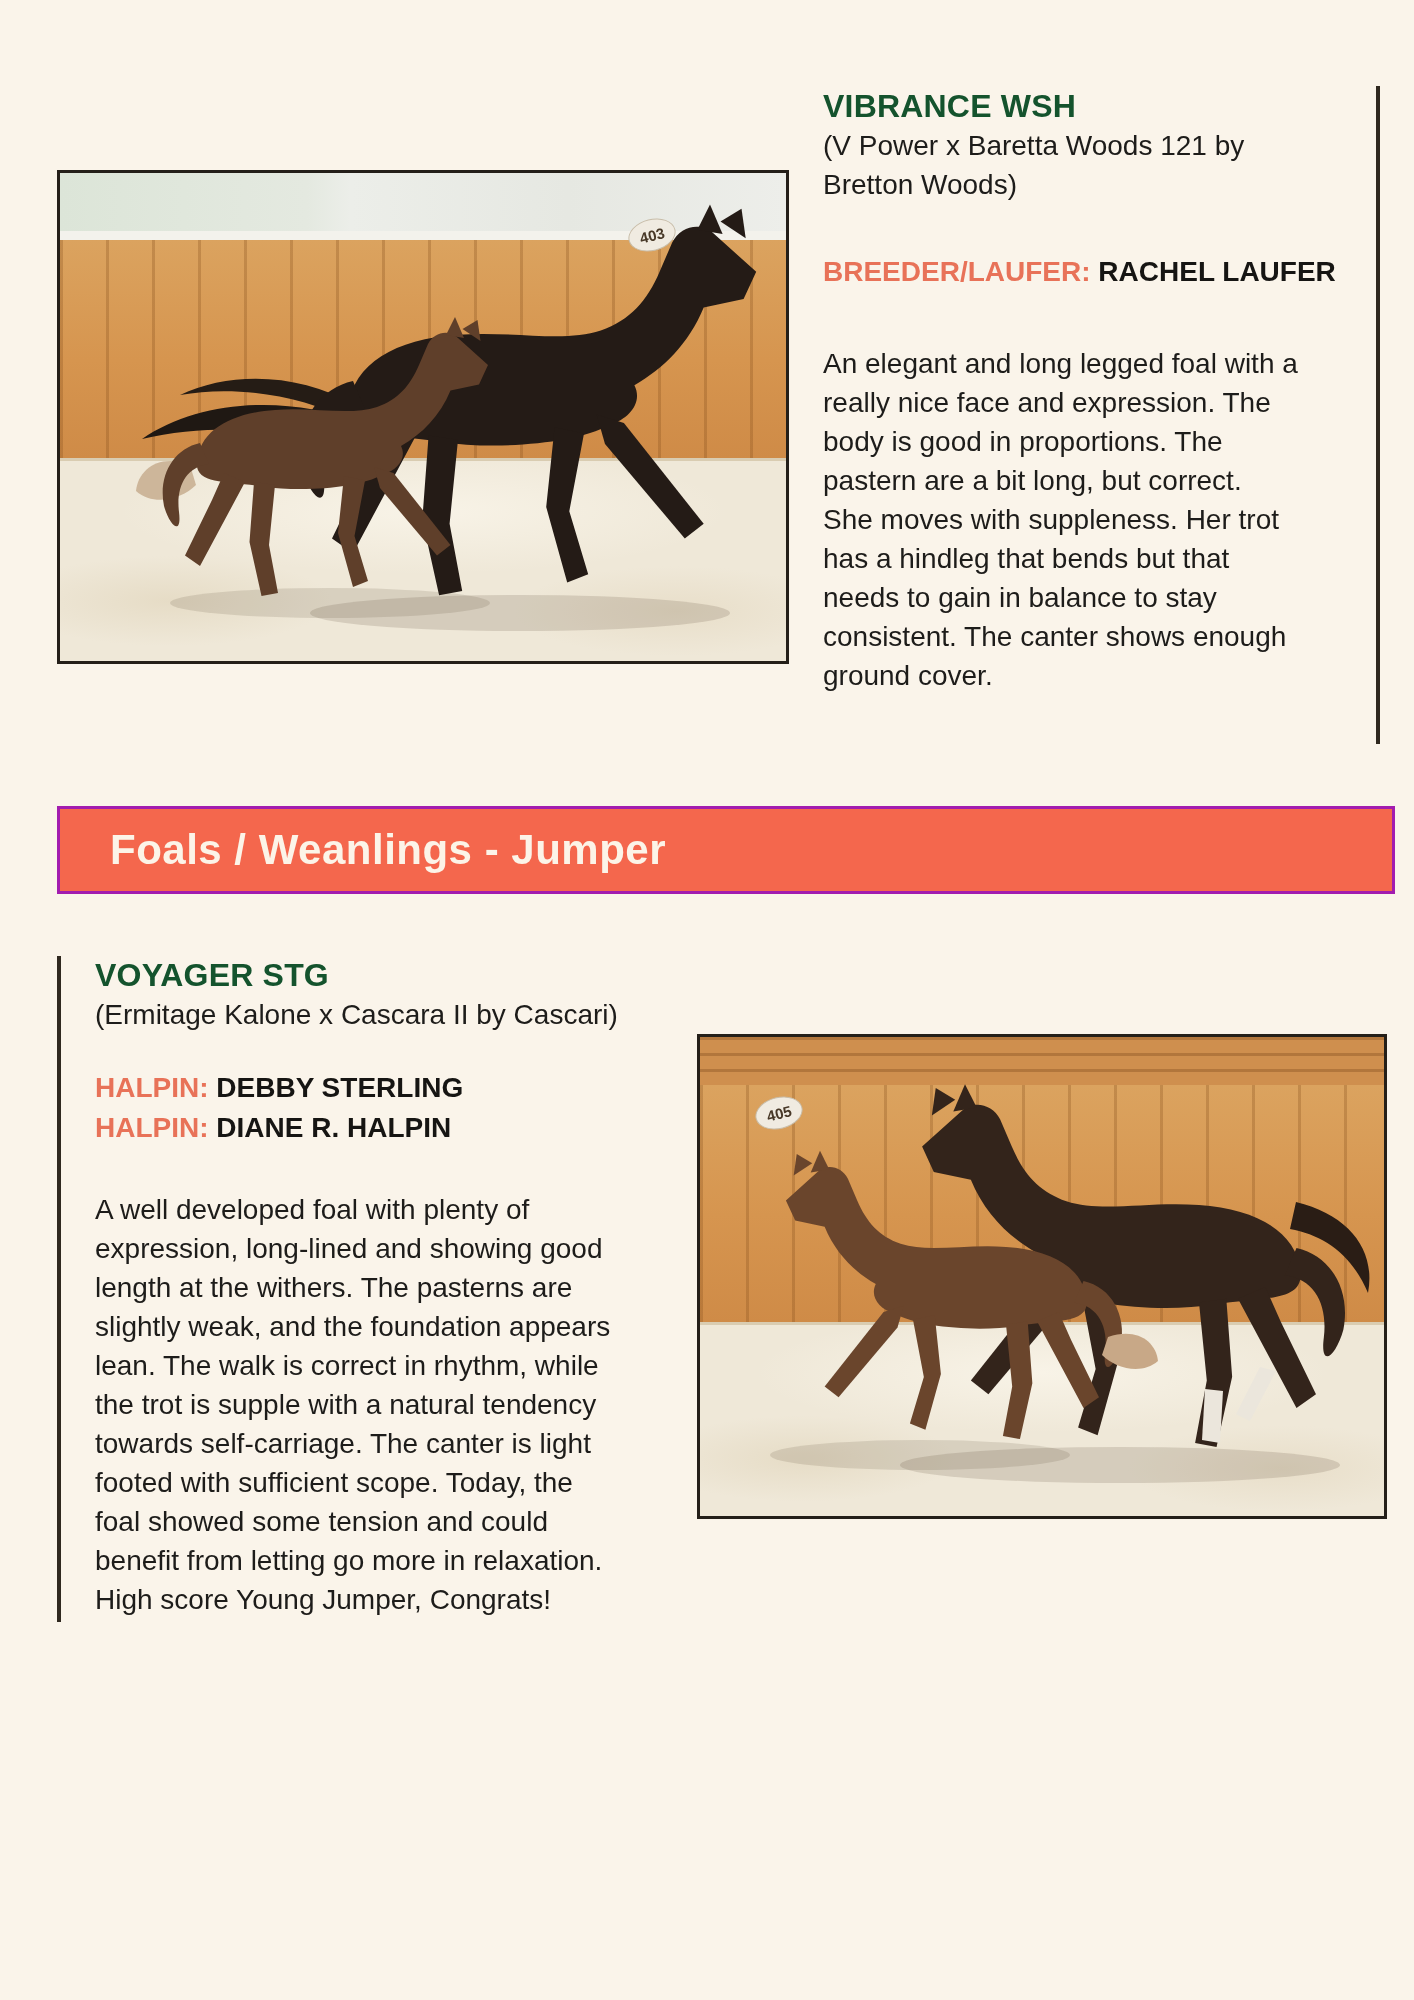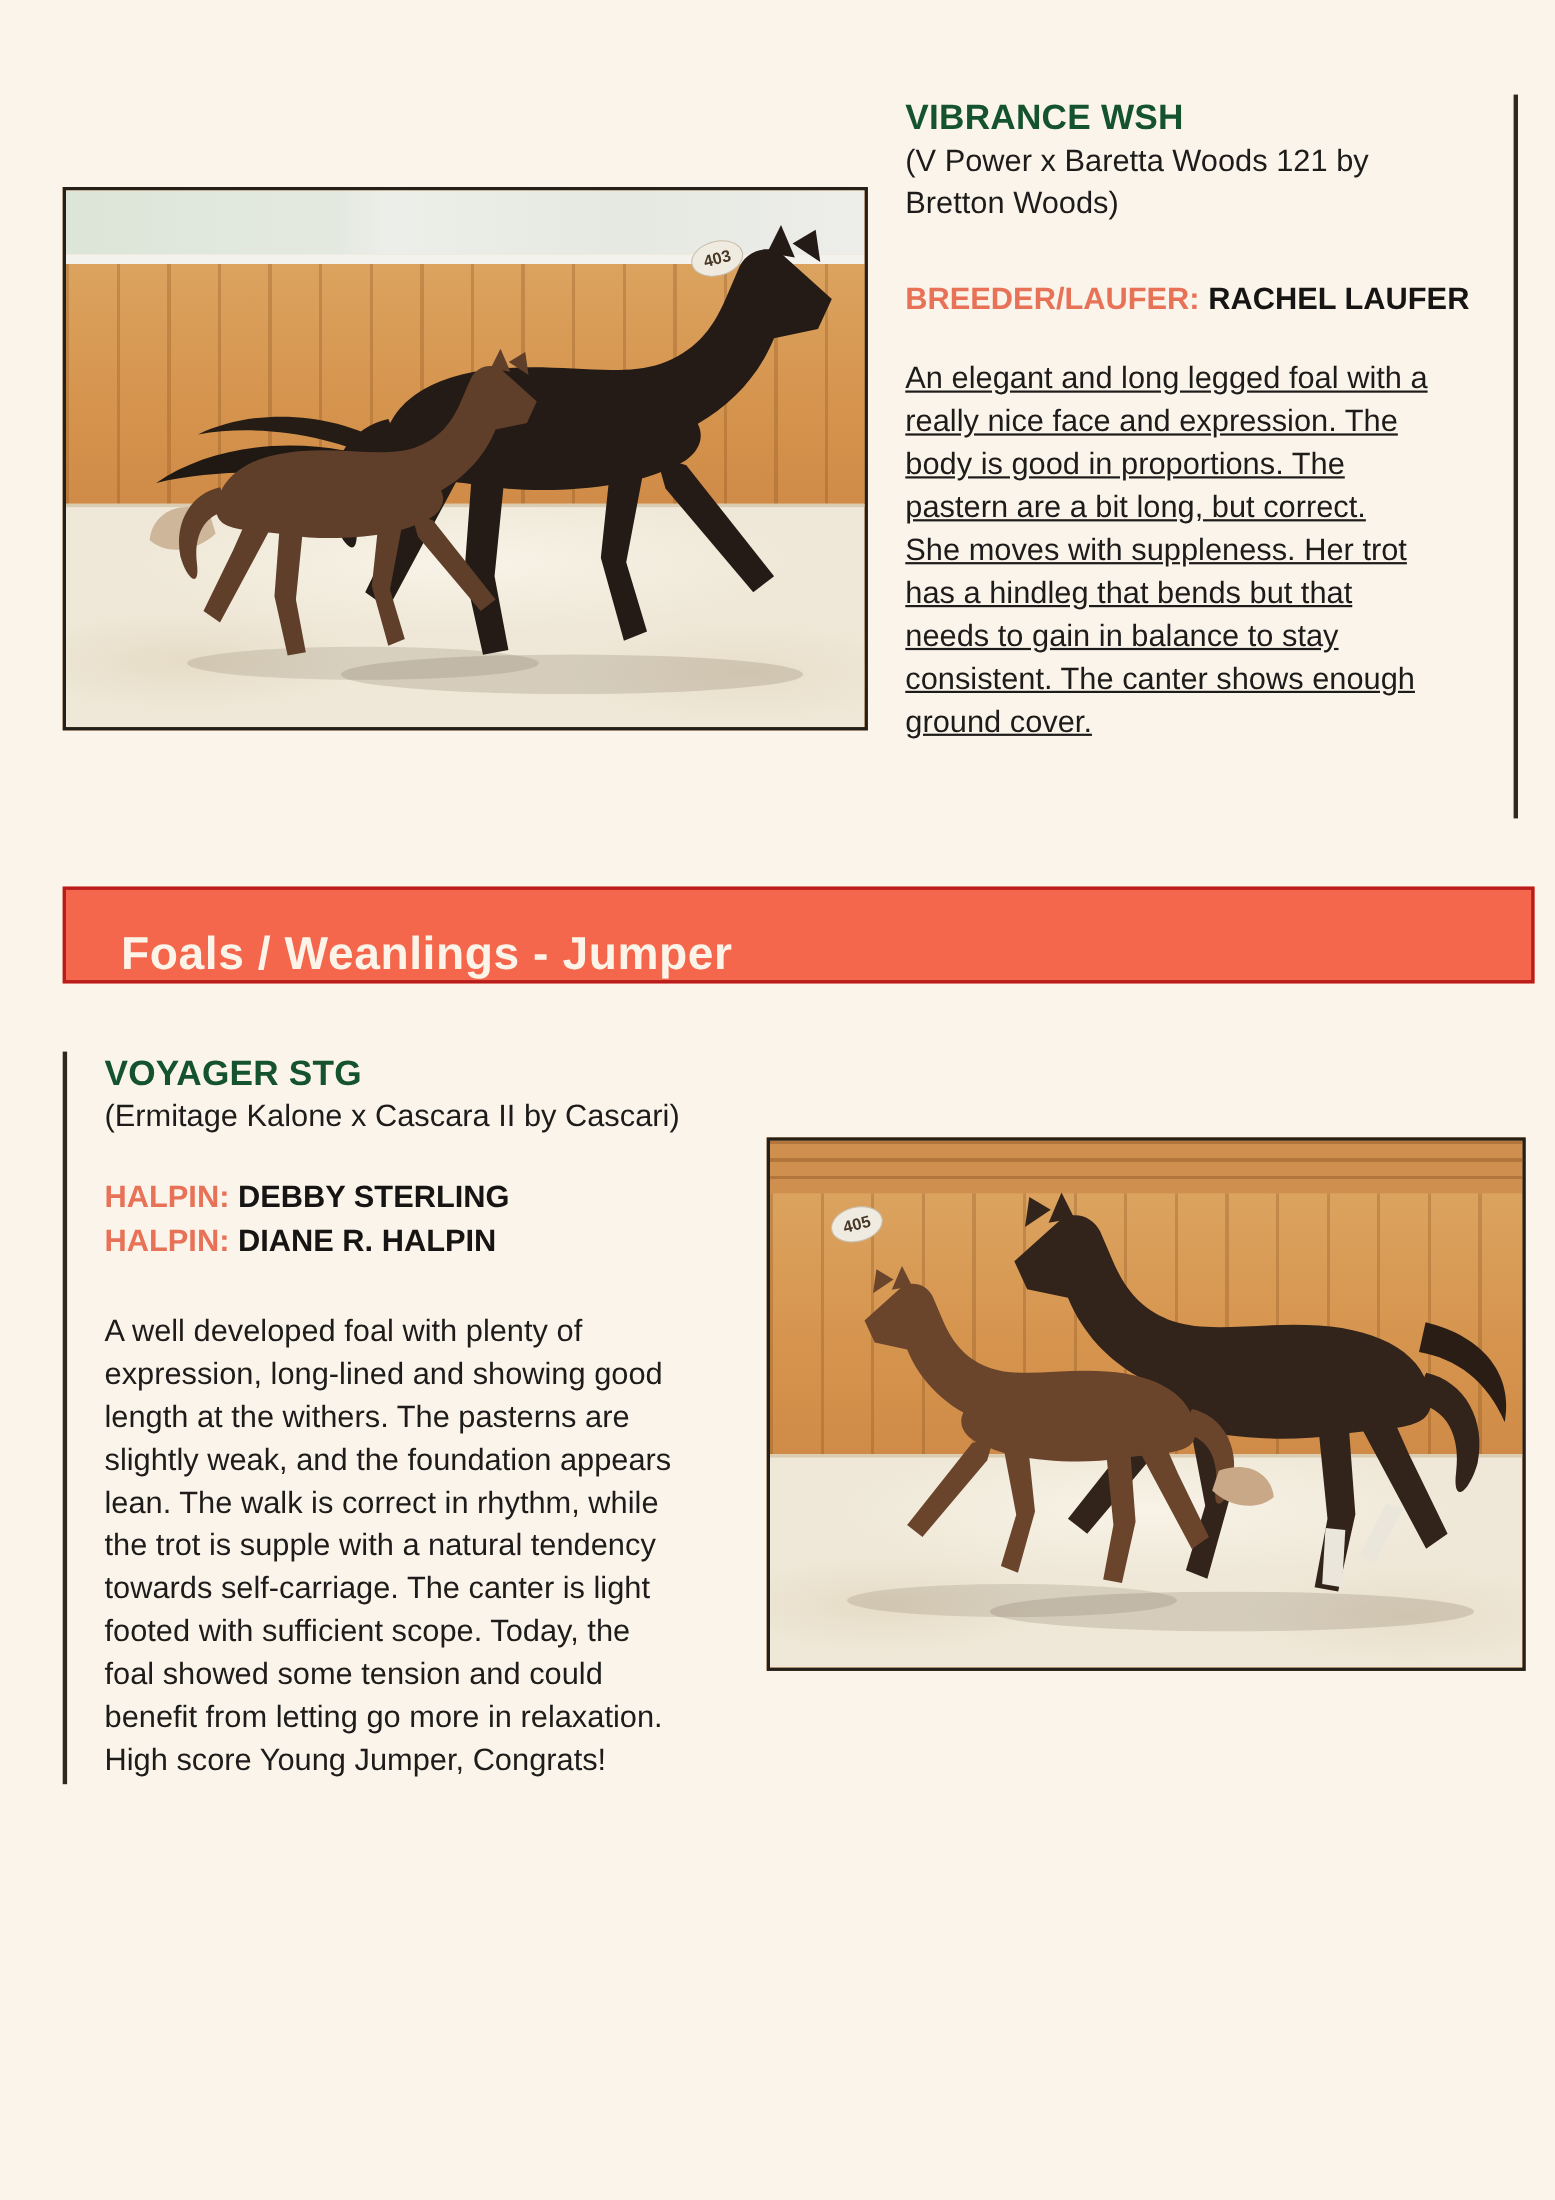--- a/index.html
+++ b/index.html
@@ -36,31 +36,31 @@
   .entry-text-top{left:823px;top:86px;width:548px;}
   .entry-text-bottom{left:95px;top:955px;width:545px;}
   .horse-name{margin:0;font-size:32px;line-height:40px;font-weight:bold;letter-spacing:.2px;color:#14532d;}
   .pedigree{margin:0;white-space:pre-line;}
   .credits{margin:0;font-weight:bold;}
   .credits-top{margin-top:48px;line-height:40px;}
   .credits-bottom{margin-top:34px;line-height:40px;}
   .credit-label{color:#e87258;}
   .credit-value{color:#161513;text-align:right;}
   .desc{margin:0;white-space:pre-line;}
-  .desc-top{margin-top:32px;text-decoration:underline;}
+  .desc-top{margin-top:52px;}
   .desc-bottom{margin-top:42px;}
 
   
   .vrule{position:absolute;width:4px;background:#2f281f;}
   .vrule-right{left:1376px;top:86px;height:658px;}
   .vrule-left{left:57px;top:956px;height:666px;}
 
   
   .banner{position:absolute;left:57px;top:806px;width:1338px;height:88px;box-sizing:border-box;
-     background:#f4674d;border:3px solid #b91c1c;display:flex;align-items:flex-end;}
+     background:#f4674d;border:3px solid #a21caf;display:flex;align-items:center;}
   .banner h2{margin:0;padding-left:50px;font-size:42px;letter-spacing:.5px;
      font-weight:bold;color:#fcf4e8;}
 
   .hidden-defs{position:absolute;width:0;height:0;overflow:hidden;}
 </style>
 </head>
 <body>
 
 <svg class="hidden-defs" aria-hidden="true">
   <defs>

